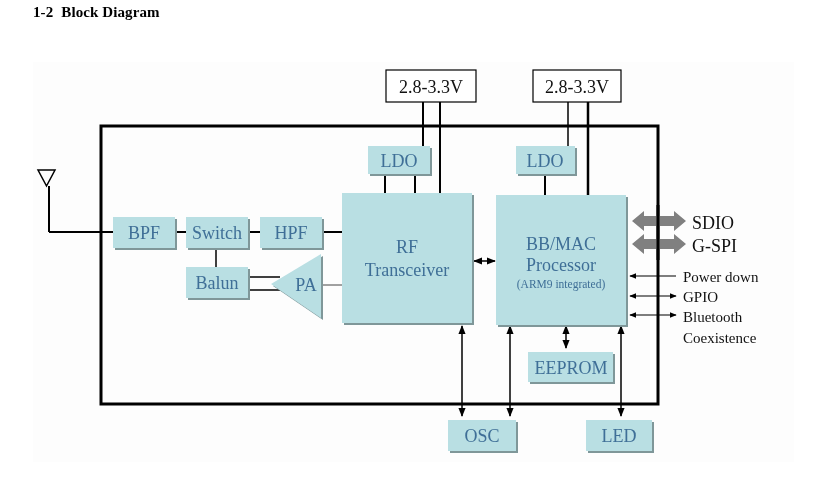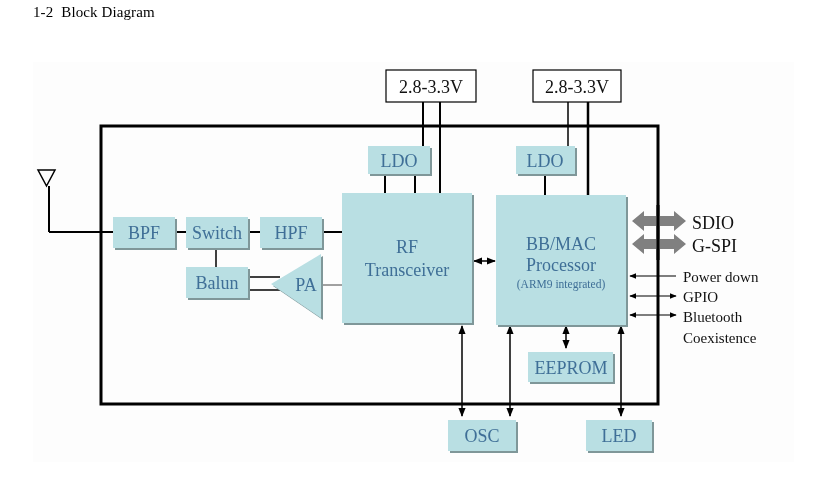--- a/index.html
+++ b/index.html
@@ -1,17 +1,17 @@
 <!DOCTYPE html>
 <html><head>
 <meta charset="utf-8">
 <style>
   html, body { margin: 0; padding: 0; background: #ffffff; }
   body { width: 836px; height: 482px; position: relative; overflow: hidden; font-family: "Liberation Serif", "DejaVu Serif", serif; }
-  .heading { position: absolute; left: 33px; top: 4px; font-size: 15px; font-weight: normal; color: #000; letter-spacing: 0.1px; }
+  .heading { position: absolute; left: 33px; top: 4px; font-size: 15px; font-weight: bold; color: #000; letter-spacing: 0.1px; }
   .heading .num { margin-right: 8px; }
   .panel { position: absolute; left: 33px; top: 62px; width: 761px; height: 400px; background: #fdfdfd; }
   svg.diagram { position: absolute; left: 0; top: 0; }
   .blk-text { font-family: "Liberation Serif", "DejaVu Serif", serif; fill: #3f6f97; }
   .lbl-text { font-family: "Liberation Serif", "DejaVu Serif", serif; fill: #111; }
 </style>
 </head>
 <body>
 
 <div class="heading">

